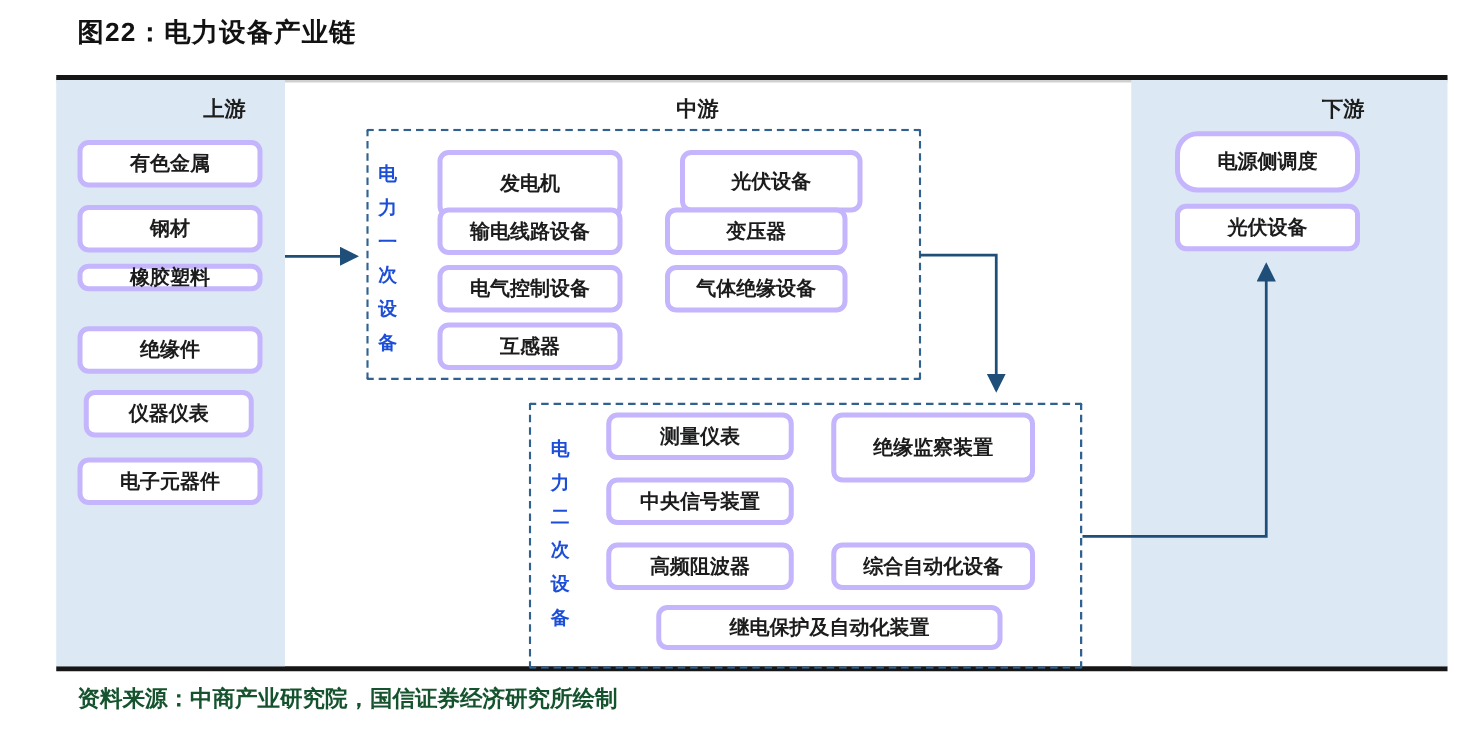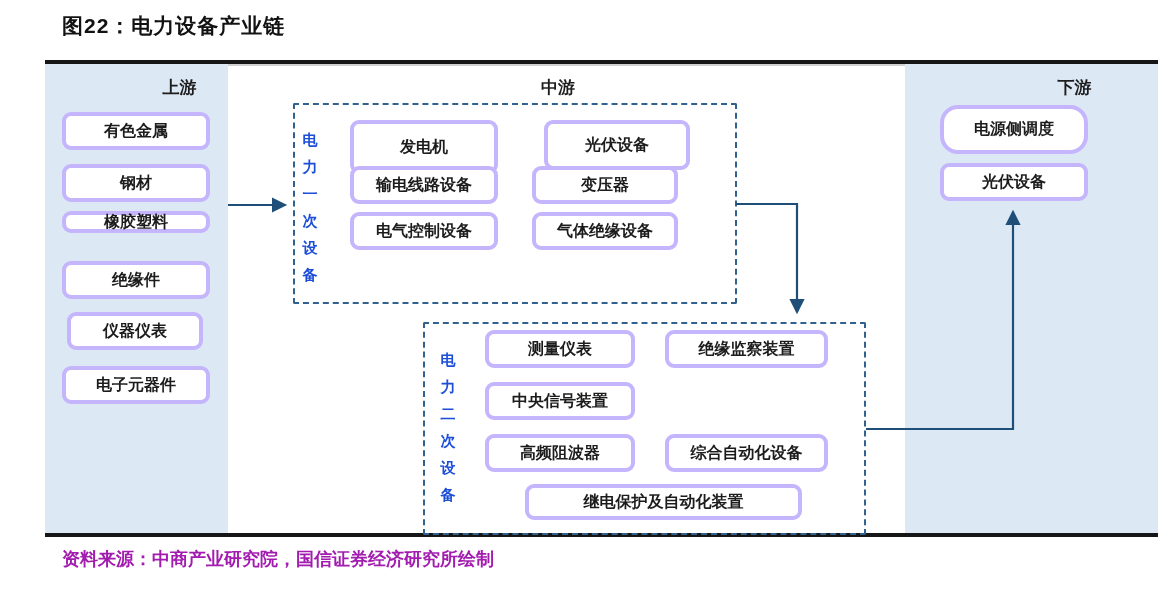--- a/index.html
+++ b/index.html
@@ -11,21 +11,21 @@
   .panel{position:absolute;top:64px;height:469px;background:#dce9f5;}
   .panel.left{left:45px;width:183px;}
   .panel.right{left:905px;width:253px;}
   .col-header{position:absolute;top:76px;font-size:17px;font-weight:bold;color:#1d1d1d;text-align:center;padding-left:43px;}
   .node{position:absolute;background:#ffffff;border:4px solid #c4b5fd;border-radius:9px;
         display:flex;align-items:center;justify-content:center;
         font-size:16px;font-weight:bold;color:#1c1c1c;box-sizing:border-box;white-space:nowrap;}
   .group{position:absolute;border:2px dashed #30618f;border-radius:2px;background:transparent;box-sizing:border-box;}
   .vlabel{position:absolute;width:20px;font-size:15px;line-height:27px;font-weight:bold;color:#1d4ed8;
           text-align:center;word-break:break-all;}
-  .source{position:absolute;left:62px;top:547px;font-size:18px;font-weight:bold;color:#a21caf;}
+  .source{position:absolute;left:62px;top:547px;font-size:18px;font-weight:bold;color:#14532d;}
   .arrows{position:absolute;left:0;top:0;pointer-events:none;}
 </style>
 </head>
 <body>
 
 <div class="stage">
 
   <div class="title">图22：电力设备产业链</div>
 
   <div class="rule top"></div>
@@ -43,30 +43,31 @@
   <div class="node" style="left:62px;top:211px;width:148px;height:22px;">橡胶塑料</div>
   <div class="node" style="left:62px;top:261px;width:148px;height:38px;">绝缘件</div>
   <div class="node" style="left:67px;top:312px;width:136px;height:38px;">仪器仪表</div>
   <div class="node" style="left:62px;top:366px;width:148px;height:38px;">电子元器件</div>
 
   <div class="group" style="left:293px;top:103px;width:444px;height:201px;"></div>
   <div class="vlabel" style="left:300px;top:126px;">电力一次设备</div>
   <div class="node" style="left:350px;top:120px;width:148px;height:54px;">发电机</div>
   <div class="node" style="left:350px;top:166px;width:148px;height:38px;">输电线路设备</div>
   <div class="node" style="left:350px;top:212px;width:148px;height:38px;">电气控制设备</div>
+  <div class="node" style="left:350px;top:258px;width:148px;height:38px;">互感器</div>
   <div class="node" style="left:544px;top:120px;width:146px;height:50px;">光伏设备</div>
   <div class="node" style="left:532px;top:166px;width:146px;height:38px;">变压器</div>
   <div class="node" style="left:532px;top:212px;width:146px;height:38px;">气体绝缘设备</div>
 
   <div class="group" style="left:423px;top:322px;width:443px;height:213px;"></div>
   <div class="vlabel" style="left:438px;top:346px;">电力二次设备</div>
   <div class="node" style="left:485px;top:330px;width:150px;height:38px;">测量仪表</div>
   <div class="node" style="left:485px;top:382px;width:150px;height:38px;">中央信号装置</div>
   <div class="node" style="left:485px;top:434px;width:150px;height:38px;">高频阻波器</div>
-  <div class="node" style="left:665px;top:330px;width:163px;height:38px;">绝缘监察装置</div>
+  <div class="node" style="left:665px;top:330px;width:163px;height:56px;">绝缘监察装置</div>
   <div class="node" style="left:665px;top:434px;width:163px;height:38px;">综合自动化设备</div>
   <div class="node" style="left:525px;top:484px;width:277px;height:36px;">继电保护及自动化装置</div>
 
   <div class="node" style="left:940px;top:105px;width:148px;height:49px;border-radius:18px;">电源侧调度</div>
   <div class="node" style="left:940px;top:163px;width:148px;height:38px;">光伏设备</div>
 
   <svg class="arrows" width="1170" height="597" viewBox="0 0 1170 597">
     <defs>
       <marker id="ah" markerWidth="8" markerHeight="8" refX="6" refY="3.5" orient="auto">
         <path d="M0,0 L7,3.5 L0,7 Z" fill="#1f4e79"></path>

